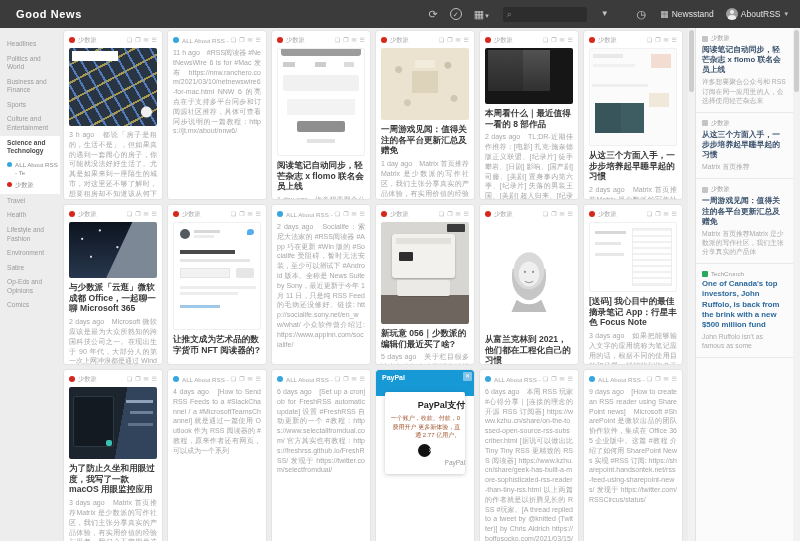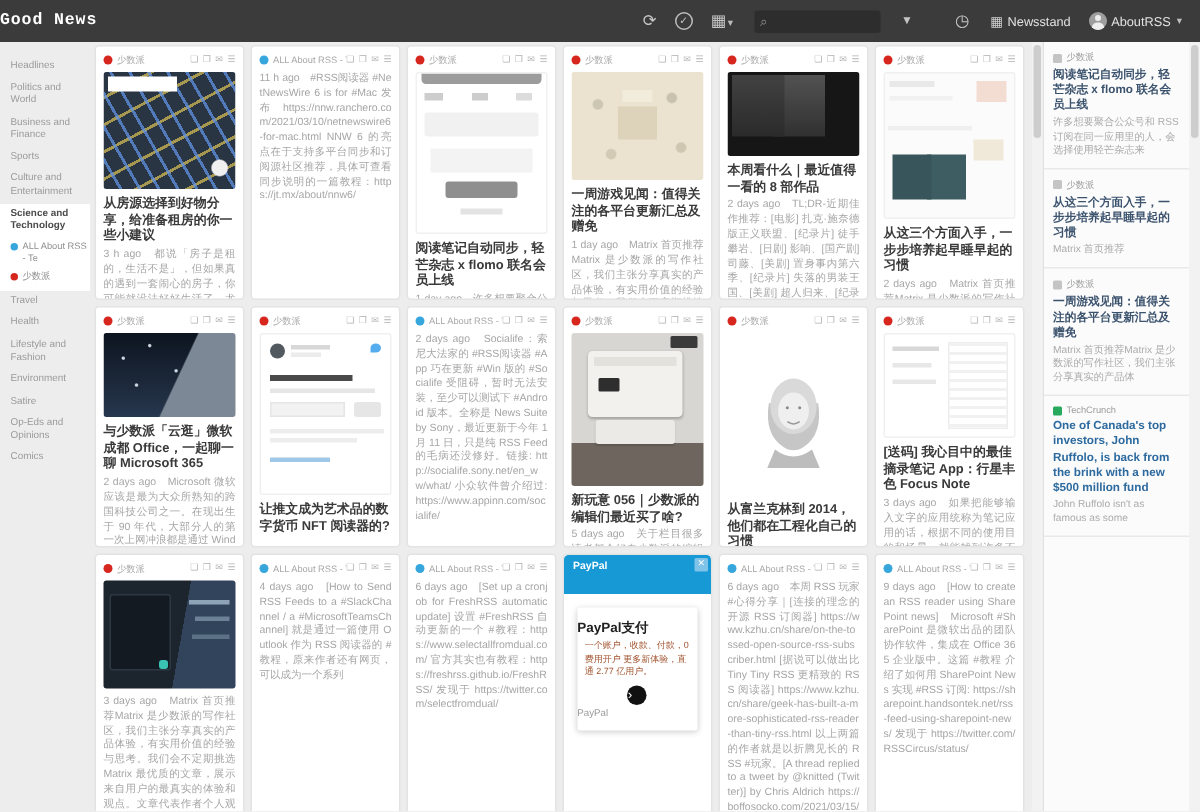--- a/index.html
+++ b/index.html
@@ -1,20 +1,20 @@
 <!DOCTYPE html>
 <html><head>
 <meta charset="utf-8">
 <style>
   *{box-sizing:border-box}
   html,body{margin:0;padding:0}
   body{width:800px;height:541px;overflow:hidden;background:#ededed;font-family:"Liberation Sans",sans-serif}
   
   .toolbar{height:28px;background:#3b3b3b;display:flex;align-items:center;color:#d6d6d6}
-  .brand{font-size:11px;font-weight:bold;letter-spacing:.6px;color:#fff;font-family:Liberation Mono, monospace}
+  .brand{margin-left:16px;font-size:11px;font-weight:bold;letter-spacing:.6px;color:#fff;font-family:Liberation Sans, sans-serif}
   .tspacer{flex:1}
   .tico{font-size:11px;color:#c4c4c4;margin:0 6px;cursor:pointer;line-height:1}
   .circ{border:1px solid #bdbdbd;border-radius:50%;width:12px;height:12px;line-height:11px;text-align:center;font-size:7px;display:inline-block}
   .caret{font-size:7px;color:#bdbdbd;margin-left:1px}
   .searchbox{width:84px;height:15px;background:#2d2d2d;border-radius:2px;display:flex;align-items:center;margin:0 8px;padding:0 4px}
   .searchbox .mag{color:#8e8e8e;font-size:9px;margin-right:2px}
   .searchbox input{background:transparent;border:0;outline:0;color:#ddd;font-size:8px;width:62px;padding:0}
   .tgap{width:16px}
   .newsstand{display:flex;align-items:center;gap:3px;font-size:8.5px;color:#e2e2e2;cursor:pointer;margin:0 8px}
   .newsstand .nico{font-size:9px;color:#cfcfcf}
@@ -114,21 +114,21 @@
   .th-darkapp{height:72px;background:linear-gradient(100deg,#1c242e 58%,#31445c 58%)}
   .d-win{position:absolute;top:12%;left:5%;width:46%;height:72%;background:#141a21;border:1px solid #2c3844;border-radius:2px}
   .d-teal{position:absolute;bottom:18%;left:42%;width:6px;height:6px;background:#39c2b4;border-radius:2px}
   .d-l1{position:absolute;top:18%;right:5%;width:30%;height:3px;background:#8fa3b8}
   .d-l2{position:absolute;top:34%;right:5%;width:26%;height:3px;background:#6d8196}
   .d-l3{position:absolute;top:50%;right:5%;width:28%;height:3px;background:#5c7086}
   .th-paypal{height:122px;margin:0;border-radius:3px 3px 0 0}
   .pp-top{position:absolute;top:0;left:0;right:0;height:26px;background:#1799d6}
   .pp-brand{position:absolute;top:4px;left:6px;color:#fff;font-size:7px;font-weight:bold}
   .pp-close{position:absolute;top:2px;right:2px;width:9px;height:9px;background:#7fc3e8;color:#fff;font-size:6px;line-height:9px;text-align:center;border-radius:1px;cursor:pointer}
-  .pp-card{position:absolute;top:35px;left:9%;width:82%;height:82px;background:#fff;box-shadow:0 1px 4px rgba(0,0,0,.2);border-radius:2px;text-align:left;padding-top:7px}
+  .pp-card{position:absolute;top:22px;left:9%;width:82%;height:82px;background:#fff;box-shadow:0 1px 4px rgba(0,0,0,.2);border-radius:2px;text-align:right;padding-top:7px}
   .pp-head{font-size:9px;font-weight:bold;color:#1f1f1f}
   .pp-body{font-size:6px;color:#a2542f;line-height:1.45;padding:2px 5px}
   .pp-btn{width:13px;height:13px;border-radius:50%;background:#111;color:#fff;font-size:9px;line-height:13px;margin:2px auto;cursor:pointer}
   .pp-cap{font-size:6.5px;color:#9a9a9a;margin-top:1px}
   
   .vscroll{width:7px;background:#f2f2f2;position:relative;flex:none}
   .vthumb{position:absolute;top:2px;left:1px;width:5px;height:62px;background:#cdcdcd;border-radius:3px;cursor:pointer}
   .panel{width:98px;background:#fbfbfb;border-left:1px solid #e2e2e2;overflow:hidden;flex:none}
   .pitem{padding:6px 6px 7px;border-bottom:1px solid #e9e9e9;cursor:pointer}
   .psrc{display:flex;align-items:center;gap:3px;margin-bottom:2px}
@@ -202,21 +202,20 @@
           <span class="dot red"></span>
           <span class="cname">少数派</span>
           <span class="acts">
               <span class="act">❏</span>
               <span class="act">❐</span>
               <span class="act">✉</span>
               <span class="act">☰</span>
             </span>
         </div>
         <div class="thumb th-map"></div>
-        <h3 class="ctitle">从房源选择到好物分享，给准备租房的你一些小建议</h3>
         <p class="cbody">3 h ago　都说「房子是租的，生活不是」，但如果真的遇到一套闹心的房子，你可能就没法好好生活了。尤其是如果来到一座陌生的城市，对这里还不够了解时，想要租房却不知道该从何下手。外要考虑周边环境、通勤时间，内要考虑房屋质量、房东态度，而且面对各种租房平台，是该考虑拎包入住的品牌公寓，还是多花点精力去自己寻找性价比更高的直租房源？要考虑</p>
       </article>
 
       <article class="card">
         <div class="chead">
           <span class="dot blue"></span>
           <span class="cname">ALL About RSS - Teleg</span>
           <span class="acts">
               <span class="act">❏</span>
               <span class="act">❐</span>
@@ -393,21 +392,21 @@
           <svg viewBox="0 0 60 70" width="62" height="72">
             <path d="M14 28 q-3 20 9 28 q7 5 14 0 q12 -8 9 -28" fill="#c6c6c6"></path>
             <ellipse cx="30" cy="30" rx="15" ry="18" fill="#d9d9d9"></ellipse>
             <ellipse cx="30" cy="33" rx="10" ry="12" fill="#efefef"></ellipse>
             <circle cx="26" cy="31" r="1" fill="#8a8a8a"></circle>
               <circle cx="34" cy="31" r="1" fill="#8a8a8a"></circle>
             <path d="M26 40 q4 3 8 0" stroke="#9a9a9a" stroke-width="1" fill="none"></path>
             <path d="M18 58 q12 9 24 0 l5 12 h-34 z" fill="#bdbdbd"></path>
           </svg>
         </div>
-        <h3 class="ctitle">从富兰克林到 2014，他们都在工程化自己的习惯</h3>
+        <h3 class="ctitle">从富兰克林到 2021，他们都在工程化自己的习惯</h3>
 
       </article>
 
       <article class="card">
         <div class="chead">
           <span class="dot red"></span>
           <span class="cname">少数派</span>
           <span class="acts">
               <span class="act">❏</span>
               <span class="act">❐</span>
@@ -436,20 +435,21 @@
               <span class="act">☰</span>
             </span>
         </div>
         <div class="thumb th-darkapp">
           <div class="d-win"></div>
             <div class="d-teal"></div>
             <div class="d-l1"></div>
             <div class="d-l2"></div>
             <div class="d-l3"></div>
         </div>
+        <h3 class="ctitle">为了防止久坐和用眼过度，我写了一款 macOS 用眼监控应用</h3>
         <p class="cbody">3 days ago　Matrix 首页推荐Matrix 是少数派的写作社区，我们主张分享真实的产品体验，有实用价值的经验与思考。我们会不定期挑选 Matrix 最优质的文章，展示来自用户的最真实的体验和观点。文章代表作者个人观点，少数派仅对标题和排版略作修改。 早在几个月前，我发</p>
       </article>
 
       <article class="card">
         <div class="chead">
           <span class="dot blue"></span>
           <span class="cname">ALL About RSS - Teleg</span>
           <span class="acts">
               <span class="act">❏</span>
               <span class="act">❐</span>

